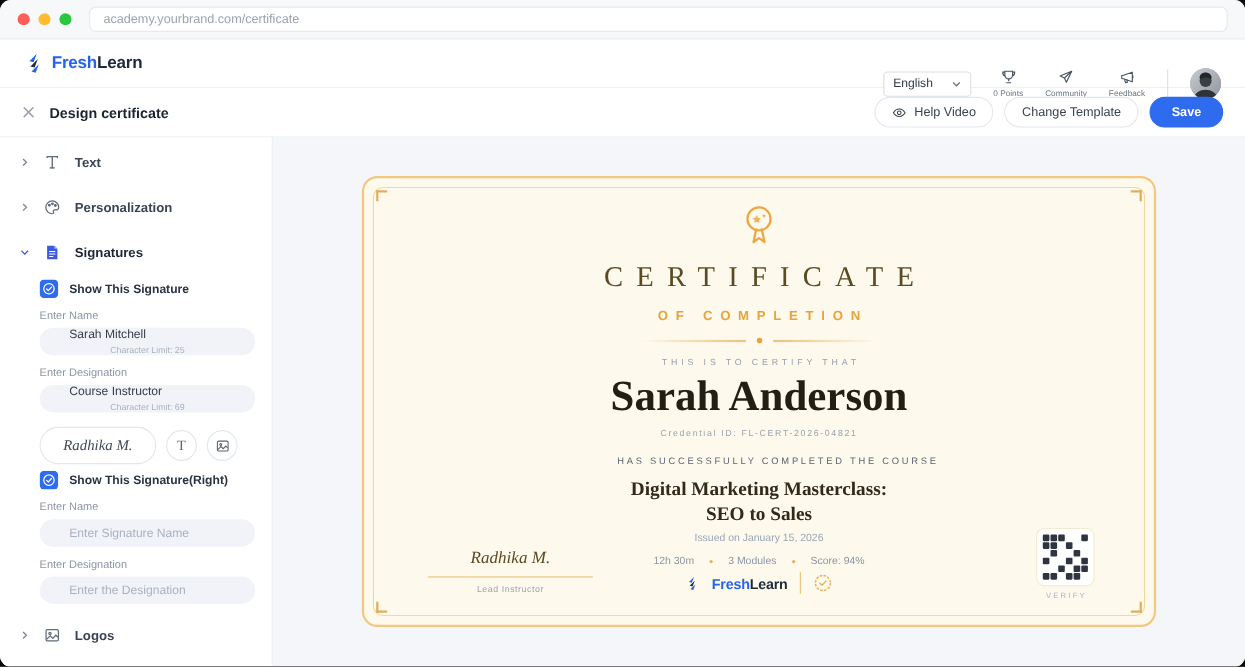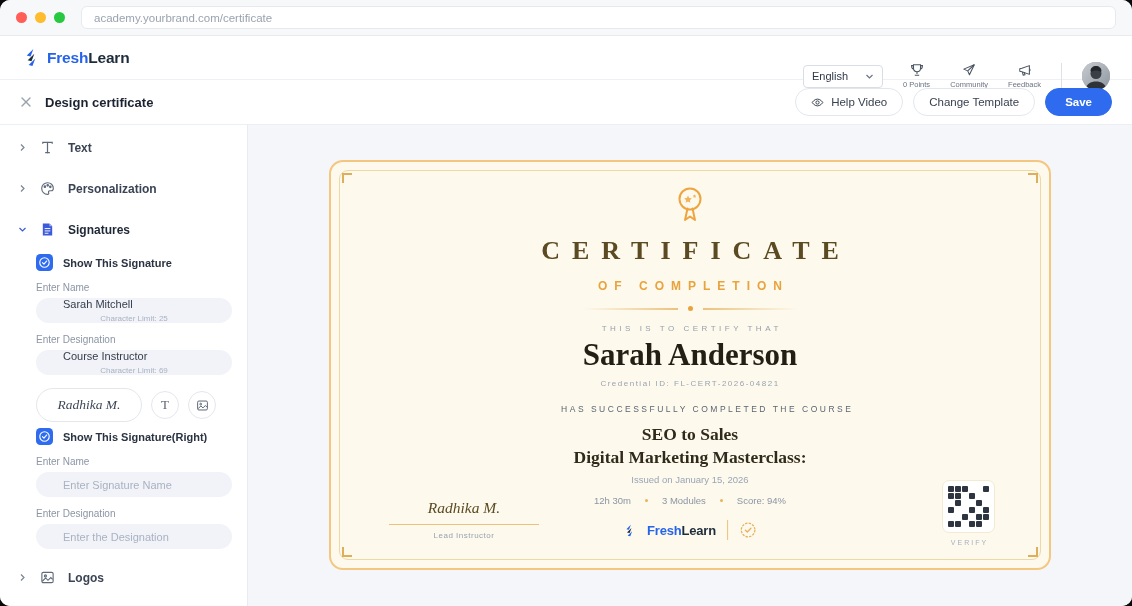--- a/index.html
+++ b/index.html
@@ -57,28 +57,28 @@
 
   
   .certificate { margin-top:35px; width:722px; height:410px; background:#fdf9ed; border:2px solid #f3c77f; border-radius:14px; position:relative; }
   .cert-inner-line { position:absolute; inset:8px; border:1px solid #eed9a4; border-radius:9px; pointer-events:none; }
   .corner { position:absolute; width:10px; height:10px; border-color:#dfae5d; border-style:solid; border-width:0; }
   .corner.tl{top:11px;left:11px;border-top-width:2px;border-left-width:2px;}
   .corner.tr{top:11px;right:11px;border-top-width:2px;border-right-width:2px;}
   .corner.bl{bottom:11px;left:11px;border-bottom-width:2px;border-left-width:2px;}
   .corner.br{bottom:11px;right:11px;border-bottom-width:2px;border-right-width:2px;}
   .cert-content { position:absolute; inset:0; text-align:center; padding-top:22px; }
-  .cert-title { font-family:"Liberation Serif",serif; font-size:26px; font-weight:700; letter-spacing:12px; padding-left:12px; color:#5c4b22; margin-top:8px; }
+  .cert-title { font-family:"Liberation Serif",serif; font-size:26px; font-weight:400; letter-spacing:12px; padding-left:12px; color:#5c4b22; margin-top:8px; }
   .cert-subtitle { font-size:12px; font-weight:700; letter-spacing:7px; padding-left:7px; color:#e8a33d; margin-top:13px; }
   .cert-divider { display:flex; align-items:center; justify-content:center; gap:10px; margin-top:13px; }
   .div-line { width:95px; height:2px; background:linear-gradient(to right, rgba(234,194,125,0), #eac27d); }
   .div-line.rev { background:linear-gradient(to left, rgba(234,194,125,0), #eac27d); }
   .gold-dot { width:5px; height:5px; border-radius:50%; background:#e8a33d; }
   .cert-certify { font-size:8px; letter-spacing:3.5px; padding-left:3.5px; color:#97a0ae; margin-top:13px; }
-  .cert-recipient { font-family:"Liberation Serif",serif; font-size:31px; font-weight:700; color:#241f14; margin-top:4px; }
+  .cert-recipient { font-family:"Liberation Serif",serif; font-size:39px; font-weight:700; color:#241f14; margin-top:4px; }
   .cert-credential { font-size:8px; letter-spacing:1.5px; color:#9aa3b1; margin-top:6px; }
   .cert-completed { font-size:8.5px; letter-spacing:2.5px; padding-left:2.5px; color:#5c6572; margin-top:16px;margin-left:32px; }
   .cert-course { font-family:"Liberation Serif",serif; font-size:17.5px; font-weight:700; color:#2f2a1a; line-height:1.3; margin-top:9px; }
   .cert-issued { font-size:9.5px; color:#9aa5b6; margin-top:5px; }
   .cert-meta { display:flex; align-items:center; justify-content:center; gap:14px; margin-top:10px; font-size:9.5px; color:#8b95a4; }
   .meta-dot { width:3px; height:3px; border-radius:50%; background:#e8b25c; }
   .cert-sign { position:absolute; left:58px; bottom:28px; width:150px; text-align:center; }
   .sign-name { font-family:"Liberation Serif",serif; font-style:italic; font-size:15.5px; color:#5c4b22; }
   .sign-line { height:1px; background:#ecc27a; margin:7px 0 6px; }
   .sign-role { font-size:8px; color:#9aa3b1; letter-spacing:0.5px; }
@@ -337,22 +337,22 @@
           <div class="cert-divider">
             <span class="div-line"></span>
               <span class="gold-dot"></span>
               <span class="div-line rev"></span>
           </div>
           <div class="cert-certify">THIS IS TO CERTIFY THAT</div>
           <div class="cert-recipient">Sarah Anderson</div>
           <div class="cert-credential">Credential ID: FL-CERT-2026-04821</div>
           <div class="cert-completed">HAS SUCCESSFULLY COMPLETED THE COURSE</div>
           <div class="cert-course">
+            <div>Digital Marketing Masterclass:</div>
             <div>SEO to Sales</div>
-            <div>Digital Marketing Masterclass:</div>
           </div>
           <div class="cert-issued">Issued on January 15, 2026</div>
           <div class="cert-meta">
             <span>12h 30m</span>
             <span class="meta-dot"></span>
             <span>3 Modules</span>
             <span class="meta-dot"></span>
             <span>Score: 94%</span>
           </div>
 

